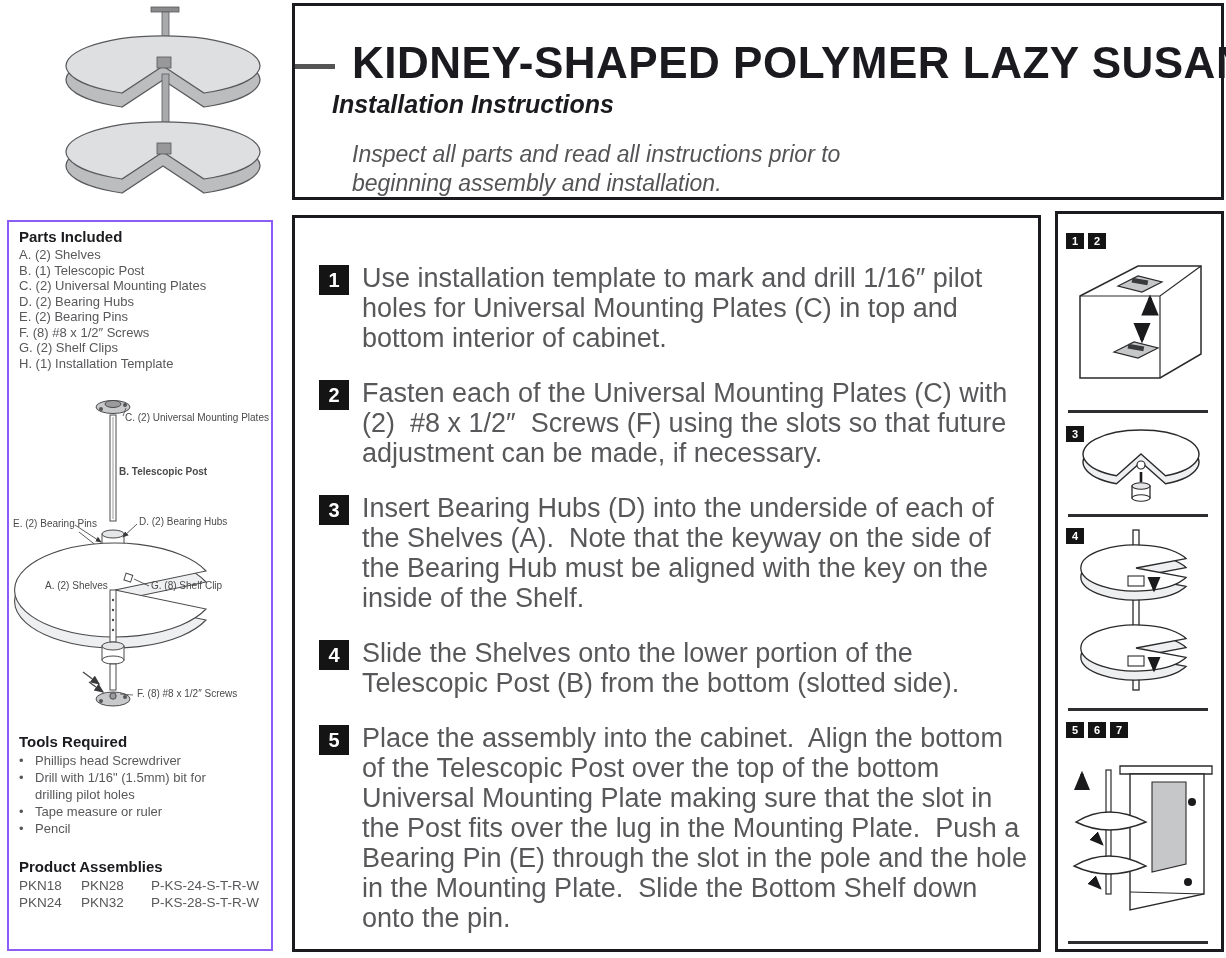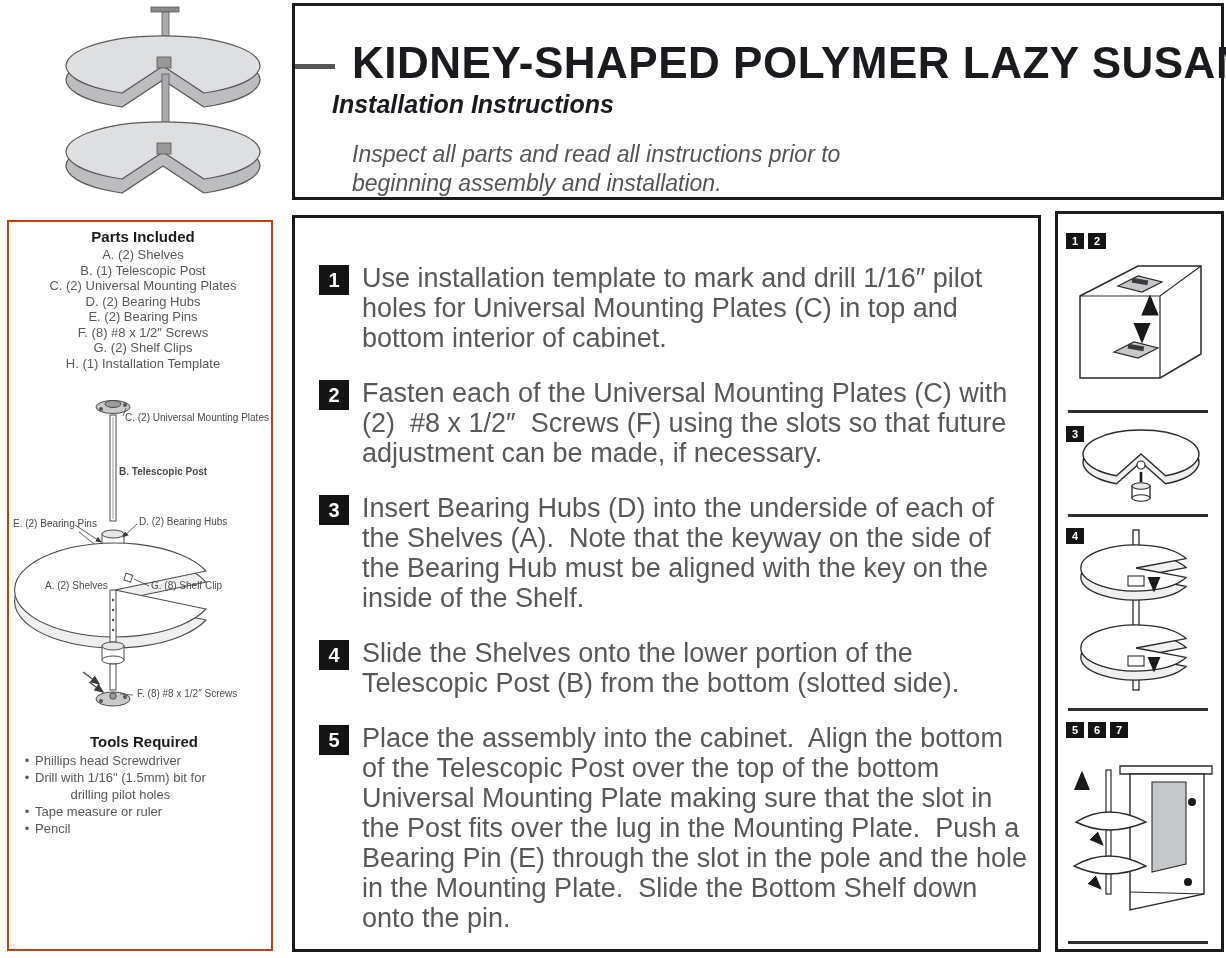--- a/index.html
+++ b/index.html
@@ -15,21 +15,21 @@
   .abs{position:absolute;}
 
   
   .header-box{left:292px;top:3px;width:932px;height:197px;border:3px solid var(--ink);background:#fff;}
   .header-dash{left:295px;top:64px;width:40px;height:5px;background:#555;}
   .page-title{left:352px;top:38px;font-size:44px;font-weight:bold;letter-spacing:.5px;color:var(--ink);white-space:nowrap;}
   .page-subtitle{left:332px;top:90px;font-size:25px;font-weight:bold;font-style:italic;color:var(--ink);}
   .intro-text{left:352px;top:128px;font-size:23px;font-style:italic;color:#545457;line-height:29px;white-space:pre-wrap;margin-top:12px;}
 
   
-  .left-box{left:7px;top:220px;width:266px;height:731px;border:2px solid #c2410c;background:#fff;text-align:center;}
+  .left-box{left:7px;top:220px;width:266px;height:731px;border:2px solid #8b5cf6;background:#fff;}
   .parts-panel{left:10px;top:6px;width:248px;}
   .panel-heading{font-size:15px;font-weight:bold;color:var(--ink);margin-bottom:2px;}
   .parts-item{font-size:13px;color:var(--text_gray);line-height:15.5px;white-space:nowrap;}
 
   .exploded-diagram{left:4px;top:172px;width:254px;height:324px;}
   .diagram-label{position:absolute;font-size:10px;color:var(--label_gray);white-space:nowrap;}
 
   .tools-panel{left:10px;top:511px;width:250px;}
   .tool-row{display:flex;align-items:flex-start;}
   .bullet{width:16px;font-size:13px;color:var(--text_gray);line-height:17px;}
@@ -171,20 +171,33 @@
     <div class="tool-row">
       <span class="bullet">•</span>
       <span class="tool-text">Tape measure or ruler</span>
     </div>
     <div class="tool-row">
       <span class="bullet">•</span>
       <span class="tool-text">Pencil</span>
     </div>
   </div>
 
+  <div class="abs assemblies-panel">
+    <div class="panel-heading">Product Assemblies</div>
+    <div class="assembly-row">
+      <span>PKN18</span>
+      <span>PKN28</span>
+      <span>P-KS-24-S-T-R-W</span>
+    </div>
+    <div class="assembly-row">
+      <span>PKN24</span>
+      <span>PKN32</span>
+      <span>P-KS-28-S-T-R-W</span>
+    </div>
+  </div>
 </div>
 
 <div class="abs center-box">
   <div class="step-row">
     <div class="step-badge">1</div>
     <div class="step-text">Use installation template to mark and drill 1/16″ pilot
 holes for Universal Mounting Plates (C) in top and
 bottom interior of cabinet.</div>
   </div>
   <div class="step-row">

